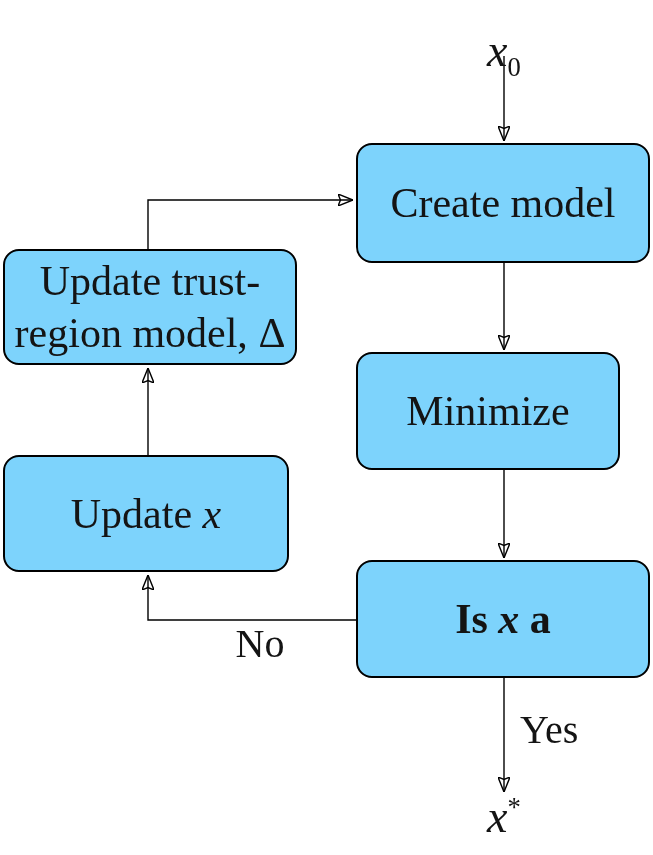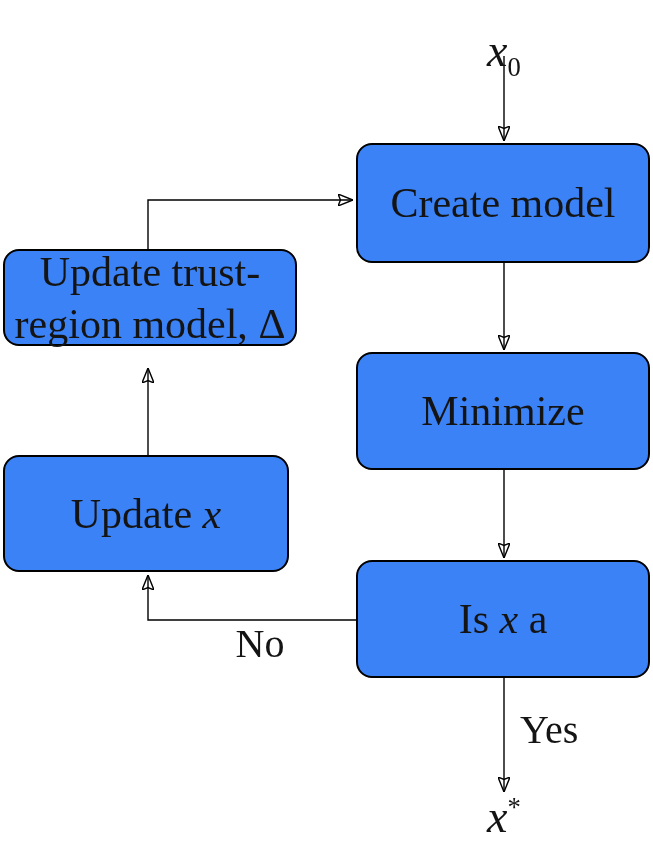--- a/index.html
+++ b/index.html
@@ -18,37 +18,37 @@
     width: 653px; height: 855px;
   }
   svg.connectors path {
     stroke: #000000;
     stroke-width: 1.4;
     fill: none;
   }
   .node {
     position: absolute;
     box-sizing: border-box;
-    background: #3b82f6;
+    background: #7dd3fc;
     border: 2px solid #000000;
     border-radius: 16px;
     display: flex;
     flex-direction: column;
     align-items: center;
     justify-content: center;
     font-size: 42px;
     line-height: 52px;
     text-align: center;
   }
   .nline { white-space: pre-wrap; }
   .var { font-style: italic; }
   .n-create   { left: 356px; top: 143px; width: 294px; height: 120px; }
-  .n-minimize { left: 356px; top: 352px; width: 294px; height: 118px; }
-  .n-ismin    { left: 356px; top: 560px; width: 294px; height: 118px; }
-  .n-trust    { left: 3px;   top: 249px; width: 294px; height: 97px; }
+  .n-minimize { left: 356px; top: 352px; width: 264px; height: 118px; }
+  .n-ismin    { left: 356px; top: 560px; width: 294px; height: 118px; font-weight: bold; }
+  .n-trust    { left: 3px;   top: 249px; width: 294px; height: 116px; }
   .n-updatex  { left: 3px;   top: 455px; width: 286px; height: 117px; }
   .label { position: absolute; white-space: pre; }
   .l-start { left: 504px; top: 8px;  transform: translateX(-50%); font-size: 46px; margin-top: 16px; }
   .l-end   { left: 504px; top: 790px; transform: translateX(-50%); font-size: 46px; }
   .l-yes   { left: 520px; top: 706px; font-size: 40px; }
   .l-no    { left: 260px; top: 620px; transform: translateX(-50%); font-size: 40px; }
   .l-start sub, .l-end sup { font-size: 58%; }
 </style>
 </head>
 <body>

